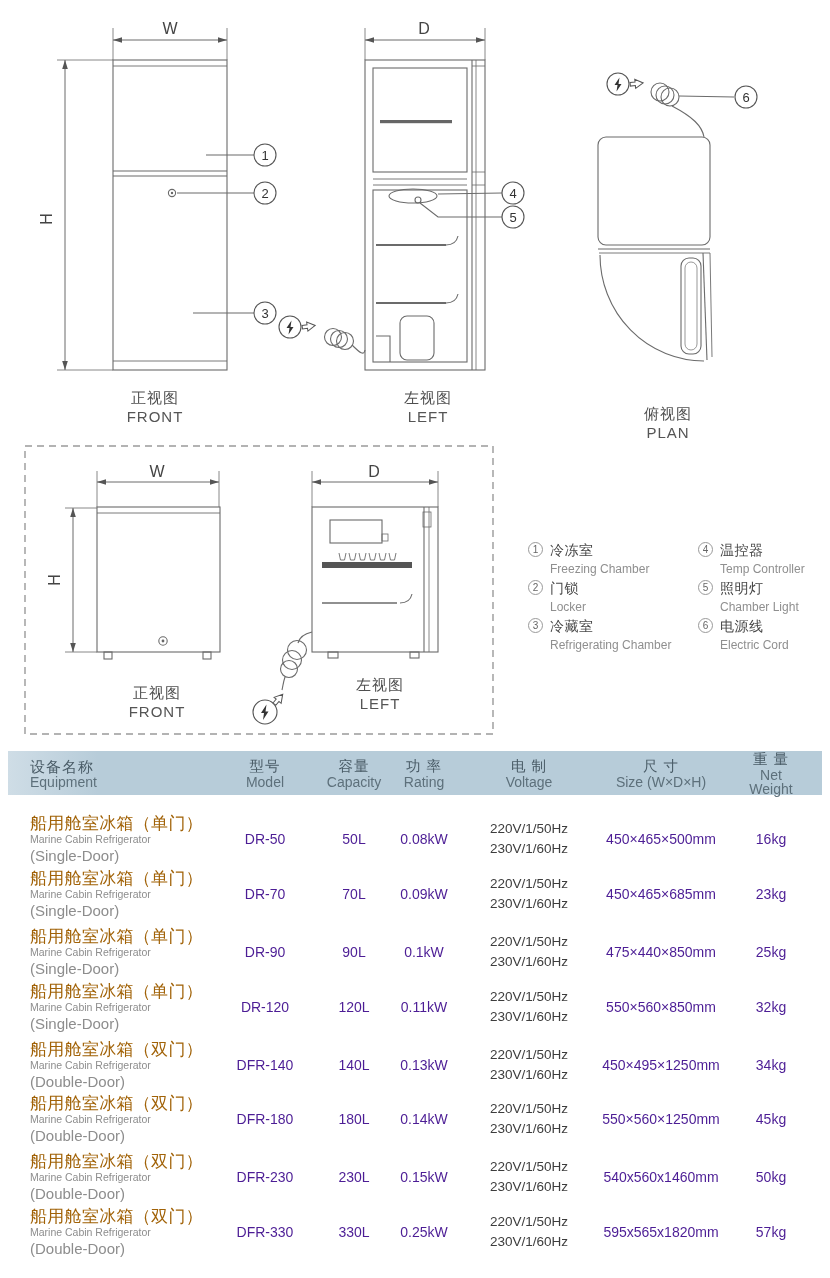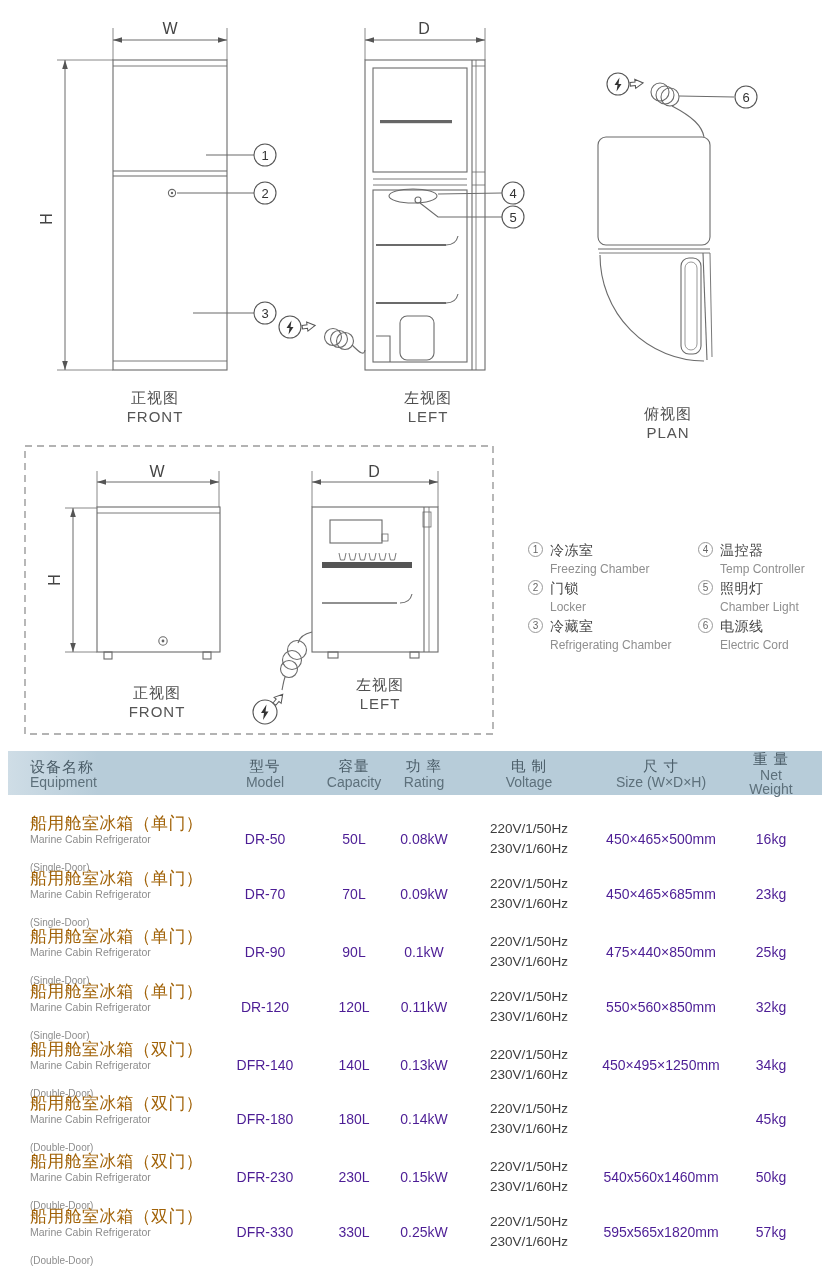--- a/index.html
+++ b/index.html
@@ -26,21 +26,21 @@
       justify-content:center;align-items:center;text-align:center}
   .hzh{font-size:14.5px;color:#495b66;line-height:17px;letter-spacing:1px}
   .hen{font-size:14px;color:#5d707b;line-height:14px}
   .trow{position:absolute;left:0;width:830px;height:56px}
   .c{position:absolute;top:0;height:100%;display:flex;align-items:center;justify-content:center}
   .c1{left:30px;width:205px;display:block;padding-top:4px;box-sizing:border-box}
   .c2{left:225px;width:80px}.c3{left:316px;width:76px}.c4{left:380px;width:88px}
   .c5{left:468px;width:122px}.c6{left:588px;width:146px}.c7{left:738px;width:66px}
   .nm{font-size:17px;color:#a16207;line-height:18px;letter-spacing:.3px}
   .sub{font-size:10.5px;color:#8d8d8d;line-height:13.5px}
-  .sub2{font-size:10px;color:#8d8d8d;line-height:13.5px;margin-top:14px}
+  .sub2{font-size:15px;color:#8d8d8d;line-height:13.5px;margin-top:2px}
   .val{font-size:14px;color:#4c1d95}
   .vlt{font-size:13.5px;line-height:20px;color:#3d3d3d;text-align:right}
 </style>
 </head>
 <body>
 
 <svg class="abs" style="left:0;top:0" width="830" height="745" viewBox="0 0 830 745">
   <g fill="none" stroke="#6b6b6b" stroke-width="1.1">
 
     <g>
@@ -427,20 +427,21 @@
     </div>
     <div class="c c2 val">DFR-180</div>
     <div class="c c3 val">180L</div>
     <div class="c c4 val">0.14kW</div>
     <div class="c c5">
         <div class="vlt">
           <div>220V/1/50Hz</div>
           <div>230V/1/60Hz</div>
         </div>
       </div>
+    <div class="c c6 val">550×560×1250mm</div>
     <div class="c c7 val">45kg</div>
   </div>
 
   <div class="trow" style="top:1149px">
     <div class="c c1">
       <div class="nm">船用舱室冰箱（双门）</div>
       <div class="sub">Marine Cabin Refrigerator</div>
       <div class="sub2">(Double-Door)</div>
     </div>
     <div class="c c2 val">DFR-230</div>

